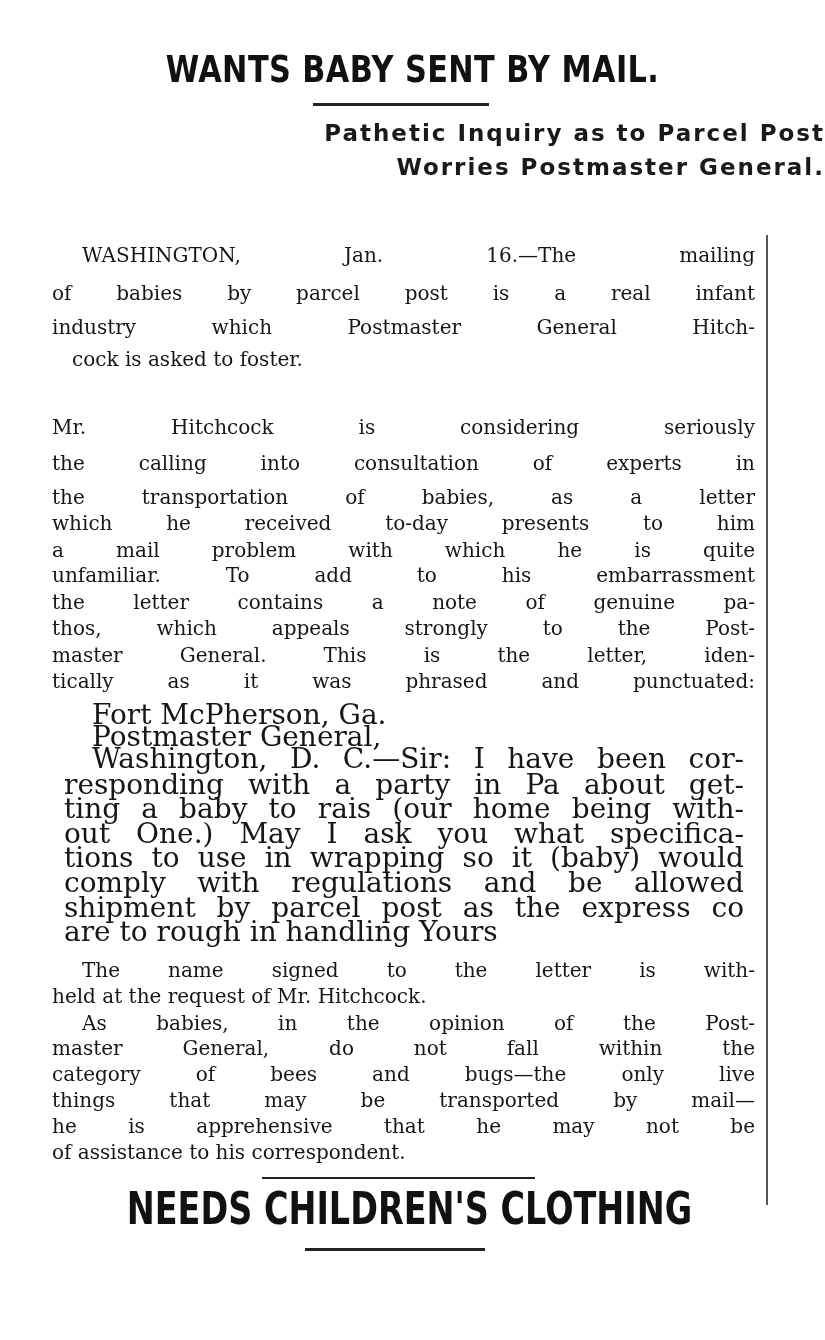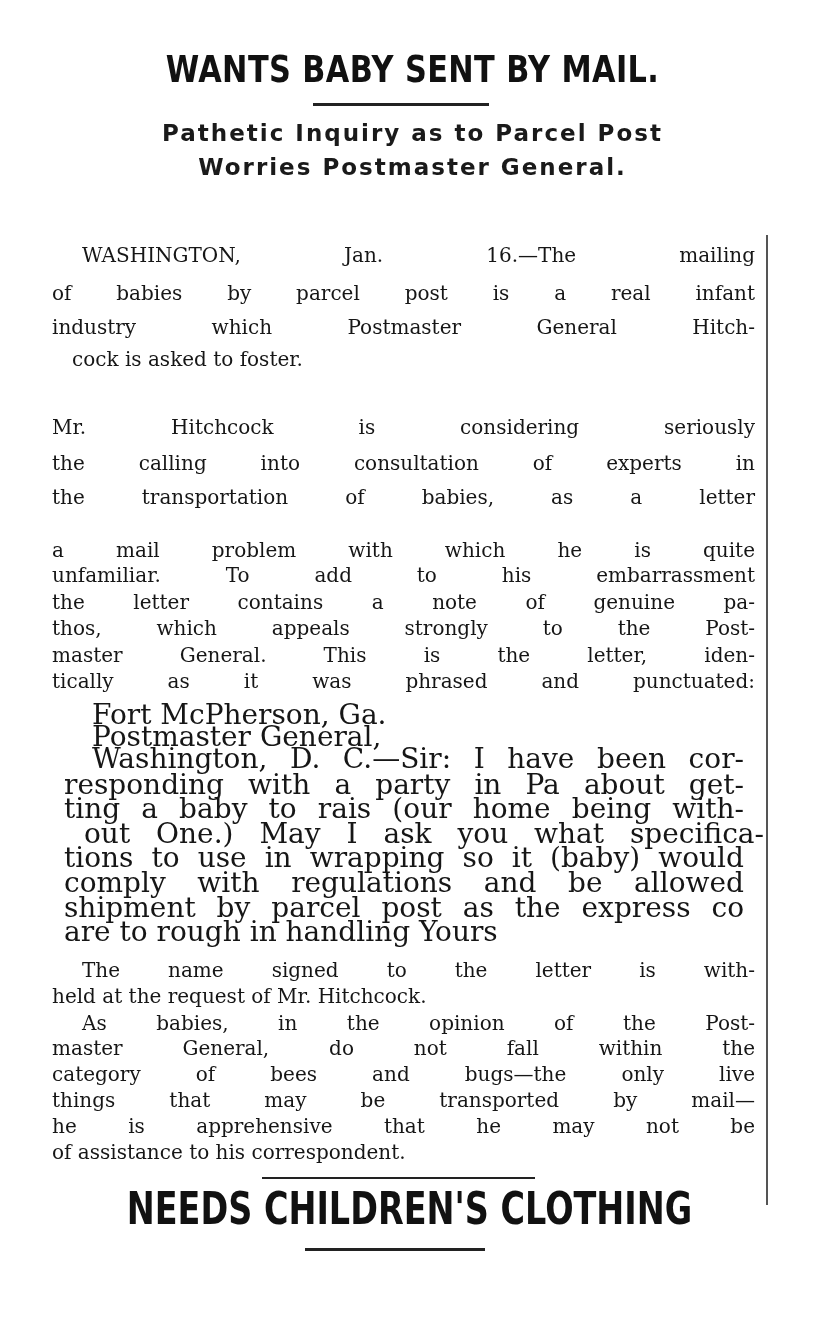--- a/index.html
+++ b/index.html
@@ -6,21 +6,21 @@
   body { width: 825px; height: 1340px; position: relative; overflow: hidden; color: #141414; }
   .clip { position: absolute; left: 0; top: 0; width: 825px; height: 1340px; }
   .headline {
     position: absolute; left: 0; width: 825px; top: 48px; text-align: center;
     font-family: "DejaVu Sans", sans-serif; font-weight: bold; font-size: 37px;
     letter-spacing: 0.5px; transform: scaleX(0.82); transform-origin: center;
     white-space: nowrap; color: #111;
   }
   .rule { position: absolute; height: 3px; background: #222; }
   .deck {
-    position: absolute; left: 0; width: 825px; text-align: center;
+    position: absolute; left: 0; width: 825px; text-align: right;
     font-family: "DejaVu Sans", sans-serif; font-weight: bold; font-size: 23px;
     letter-spacing: 2px; color: #1a1a1a; white-space: nowrap;
   }
   .col-rule { position: absolute; left: 766px; top: 235px; width: 2px; height: 970px; background: #555; }
   .line {
     position: absolute; left: 52px; width: 703px; white-space: nowrap;
     font-family: "DejaVu Serif", serif; font-size: 20px; line-height: 26px;
     text-align: justify; text-align-last: justify; color: #161616;
   }
   .line.last { text-align-last: left; }
@@ -47,33 +47,34 @@
   <div class="col-rule"></div>
 
   <div class="line indent" style="top:242px;">WASHINGTON, Jan. 16.—The mailing</div>
   <div class="line" style="top:280px;">of babies by parcel post is a real infant</div>
   <div class="line" style="top:314px;">industry which Postmaster General Hitch-</div>
   <div class="line last" style="top:346px;margin-left:20px;">cock is asked to foster.</div>
 
   <div class="line" style="top:414px;">Mr. Hitchcock is considering seriously</div>
   <div class="line" style="top:450px;">the calling into consultation of experts in</div>
   <div class="line" style="top:484px;">the transportation of babies, as a letter</div>
+  <div class="line" style="top:510px;">which he received to-day presents to him</div>
   <div class="line" style="top:537px;">a mail problem with which he is quite</div>
   <div class="line" style="top:562px;">unfamiliar. To add to his embarrassment</div>
   <div class="line" style="top:589px;">the letter contains a note of genuine pa-</div>
   <div class="line" style="top:615px;">thos, which appeals strongly to the Post-</div>
   <div class="line" style="top:642px;">master General. This is the letter, iden-</div>
   <div class="line" style="top:668px;">tically as it was phrased and punctuated:</div>
 
   <div class="line small indent last" style="top:703px;">Fort McPherson, Ga.</div>
   <div class="line small indent last" style="top:725px;">Postmaster General,</div>
   <div class="line small indent" style="top:747px;">Washington, D. C.—Sir: I have been cor-</div>
   <div class="line small" style="top:773px;">responding with a party in Pa about get-</div>
   <div class="line small" style="top:797px;">ting a baby to rais (our home being with-</div>
-  <div class="line small" style="top:822px;margin-left:20px;">out One.) May I ask you what specifica-</div>
+  <div class="line small" style="top:822px;">out One.) May I ask you what specifica-</div>
   <div class="line small" style="top:846px;">tions to use in wrapping so it (baby) would</div>
   <div class="line small" style="top:871px;">comply with regulations and be allowed</div>
   <div class="line small" style="top:896px;">shipment by parcel post as the express co</div>
   <div class="line small last" style="top:920px;">are to rough in handling Yours</div>
 
   <div class="line indent" style="top:957px;">The name signed to the letter is with-</div>
   <div class="line last" style="top:983px;">held at the request of Mr. Hitchcock.</div>
 
   <div class="line indent" style="top:1010px;">As babies, in the opinion of the Post-</div>
   <div class="line" style="top:1035px;">master General, do not fall within the</div>

